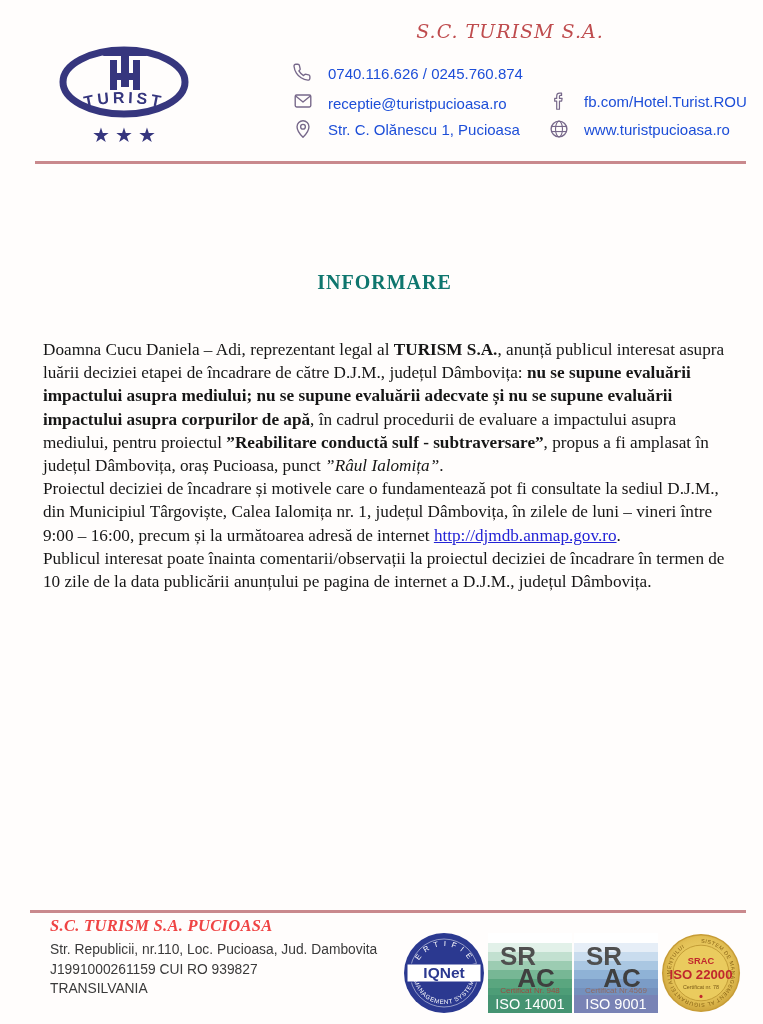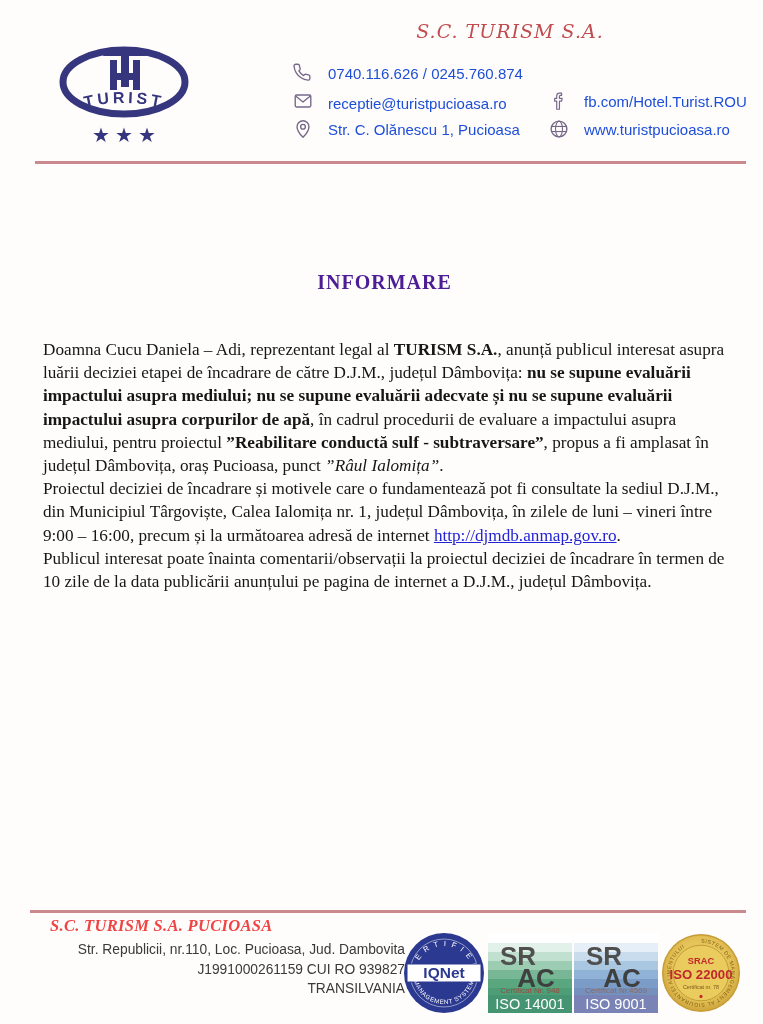--- a/index.html
+++ b/index.html
@@ -19,40 +19,39 @@
     font-family:"Liberation Sans",sans-serif;font-size:15px;color:#1d4ed8;
     white-space:nowrap;
   }
   .contact svg{flex:0 0 auto;display:block;}
   .rule{position:absolute;height:3px;background:#c9898d;}
   .rule-top{left:35px;top:161px;width:711px;}
   .rule-bottom{left:30px;top:910px;width:716px;}
   
   .doc-title{
     position:absolute;top:271px;left:43px;width:683px;text-align:center;
-    font-weight:bold;font-size:20px;letter-spacing:1px;color:#4c1d95;
+    font-weight:bold;font-size:20px;letter-spacing:1px;color:#0f766e;
   }
   .body-text{
     position:absolute;top:338px;left:43px;width:683px;
     font-size:17.2px;line-height:23.2px;color:#161616;text-align:left;
   }
   .body-text p{margin:0;}
   .b{font-weight:bold;}
   .i{font-style:italic;text-align:right;}
   .link{color:#2323d6;text-decoration:underline;cursor:pointer;}
   
   .footer-left{position:absolute;left:50px;top:916px;width:355px;}
   .footer-company{
     font-family:"Liberation Serif",serif;font-weight:bold;font-style:italic;
     font-size:16.5px;color:#ef4444;letter-spacing:.3px;margin-bottom:4px;
   }
   .footer-line{
     font-family:"Liberation Sans",sans-serif;font-size:13.8px;color:#3a3a3a;
     line-height:19.5px;
-    text-align:right;
   }
   .badges{position:absolute;left:402px;top:931px;display:flex;align-items:center;gap:2px;}
   .badges svg{display:block;}
 </style>
 </head>
 <body>
 
 <div class="page">
 
   <svg class="logo" viewBox="0 0 182 112">

